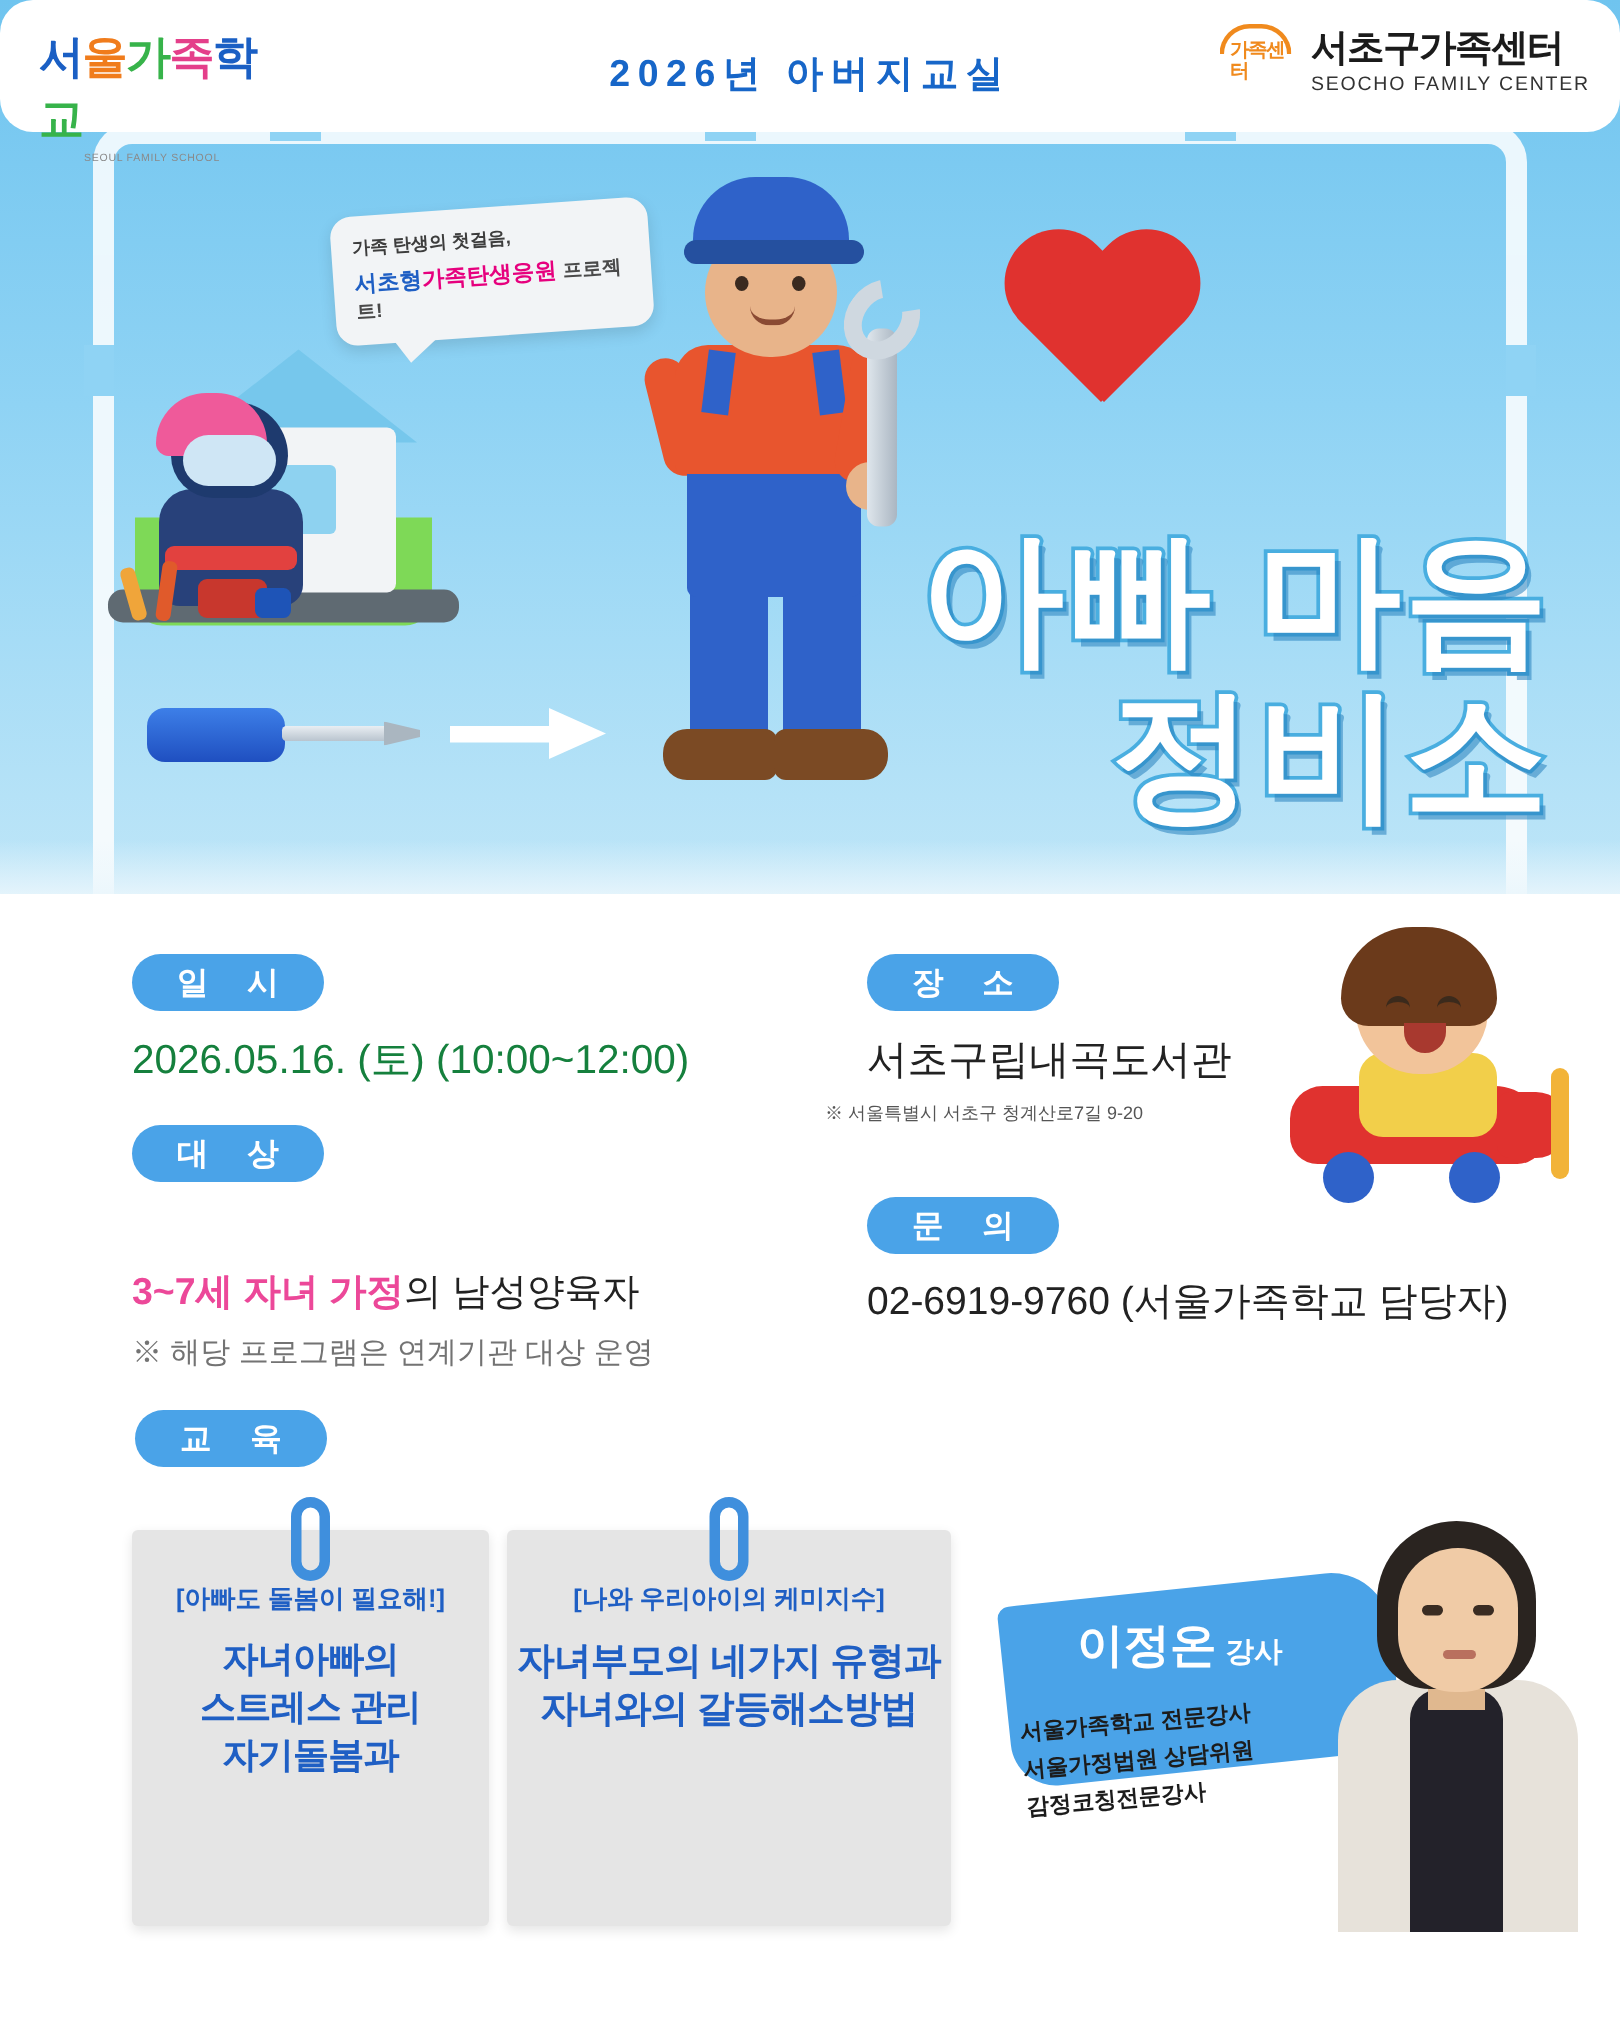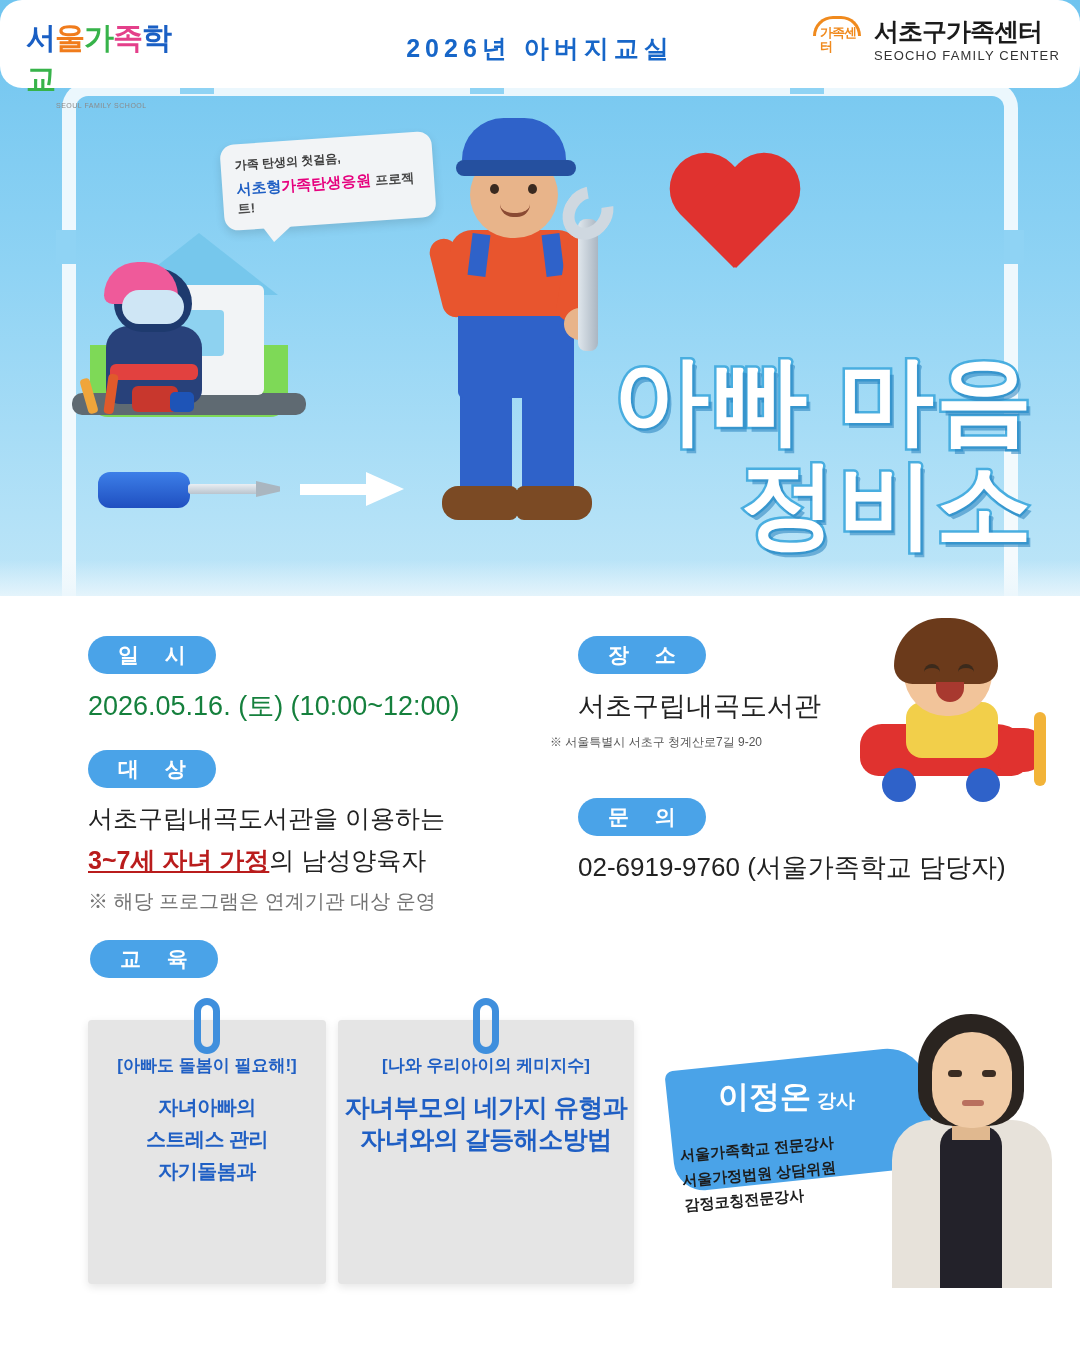--- a/index.html
+++ b/index.html
@@ -253,21 +253,21 @@
     display: inline-flex; align-items: center; justify-content: center;
     background: #4aa3e8; color: #ffffff; font-weight: bold;
     font-size: 21px; letter-spacing: 10px; text-indent: 10px;
     border-radius: 20px; height: 38px; padding: 0 20px;
   }
   .lbl-dt { position: absolute; left: 88px; top: 40px; }
   .val-dt { position: absolute; left: 88px; top: 92px; font-size: 27px; color: #15803d; }
   .lbl-tgt { position: absolute; left: 88px; top: 154px; }
   .val-tgt1 { position: absolute; left: 88px; top: 206px; font-size: 25px; color: #222; }
   .val-tgt2 { position: absolute; left: 88px; top: 248px; font-size: 25px; color: #222; }
-  .val-tgt2 b { color: #b91c1c; text-decoration: underline; }
+  .val-tgt2 b { color: #ec4899; }
   .val-tgt3 { position: absolute; left: 88px; top: 292px; font-size: 20px; color: #737373; }
 
   .lbl-place { position: absolute; left: 578px; top: 40px; }
   .val-place { position: absolute; left: 578px; top: 92px; font-size: 27px; color: #222; }
   .val-addr { position: absolute; left: 550px; top: 138px; font-size: 12px; color: #555; }
   .lbl-ask { position: absolute; left: 578px; top: 202px; }
   .val-ask { position: absolute; left: 578px; top: 254px; font-size: 26px; color: #222; }
 
   .kid { position: absolute; right: 22px; top: 20px; width: 210px; height: 190px; }
   .kid .plane-body { position: absolute; left: 12px; top: 108px; width: 170px; height: 52px; background: #e0322f; border-radius: 26px 40px 22px 22px; }
@@ -296,21 +296,21 @@
   .clip {
     position: absolute; top: -22px; left: 50%; transform: translateX(-50%);
     width: 26px; height: 56px;
     border: 7px solid #3f8fdd; border-radius: 14px;
     background: transparent;
   }
   .card .head {
     font-size: 17px; font-weight: bold; color: #1f5fc4; margin-top: 34px;
   }
   .card .body {
-    margin-top: 14px; font-size: 20px; font-weight: bold; line-height: 32px;
+    margin-top: 14px; font-size: 24px; font-weight: bold; line-height: 32px;
     color: #1f5fc4; letter-spacing: -0.5px;
   }
   .card.c2 .body { font-size: 25px; }
 
   .lecturer { position: absolute; left: 660px; top: 60px; width: 400px; height: 290px; }
   .brush {
     position: absolute; left: 10px; top: 58px; width: 260px; height: 122px;
     background: #4aa3e8; transform: rotate(-6deg);
     border-radius: 8px 40px 10px 30px;
   }
@@ -442,21 +442,20 @@
       </div>
     </div>
   </div>
 
   <div class="info">
 
     <div class="pill lbl-dt">일 시</div>
     <div class="val-dt">2026.05.16. (토)  (10:00~12:00)</div>
 
     <div class="pill lbl-tgt">대 상</div>
-    <div class="val-tgt1">서초구립내곡도서관을 이용하는</div>
     <div class="val-tgt2">
       <b>3~7세 자녀 가정</b><span>의 남성양육자</span>
     </div>
     <div class="val-tgt3">※ 해당 프로그램은 연계기관 대상 운영</div>
 
     <div class="pill lbl-place">장 소</div>
     <div class="val-place">서초구립내곡도서관</div>
     <div class="val-addr">※ 서울특별시 서초구 청계산로7길 9-20</div>
 
     <div class="pill lbl-ask">문 의</div>

